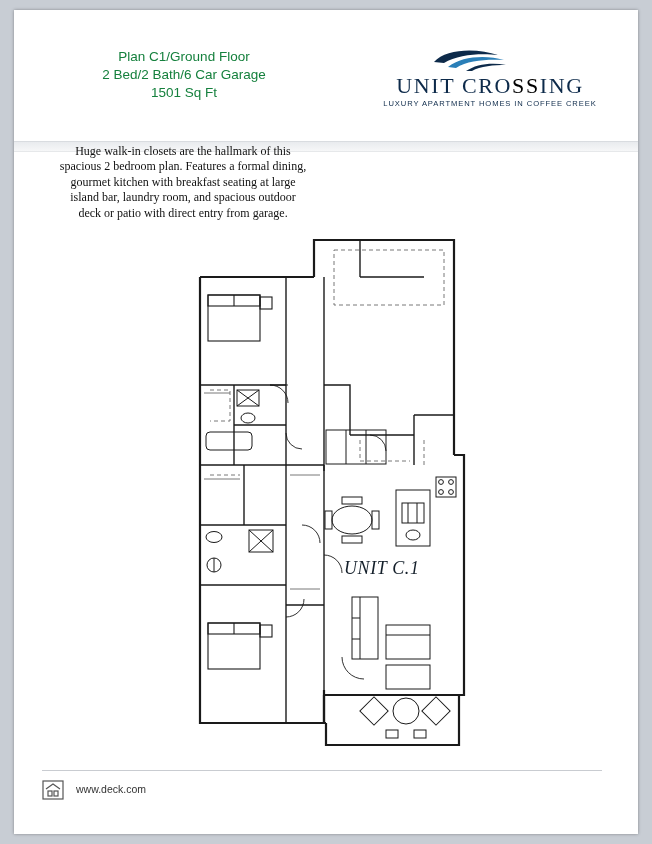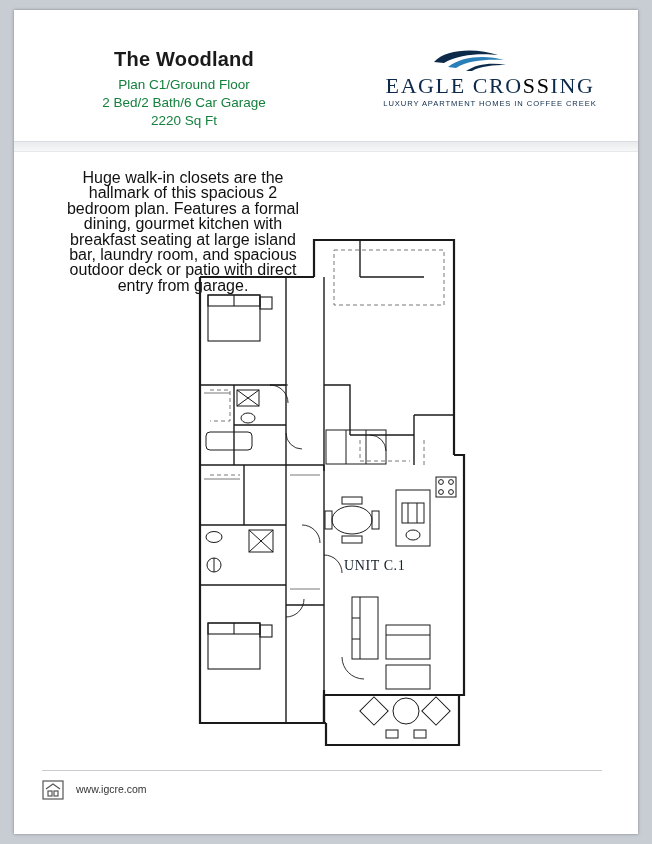--- a/index.html
+++ b/index.html
@@ -83,26 +83,27 @@
     width: 624px;
     height: 9px;
     background: linear-gradient(to bottom, #e9ebee, #f6f7f8);
     border-top: 1px solid #d9dce0;
     border-bottom: 1px solid #e6e8ea;
   }
   
   #description {
     position: absolute;
     left: 44px;
-    top: 160px;
+    top: 134px;
     width: 250px;
     text-align: center;
-    font-size: 16px;
+    font-size: 12px;
     line-height: 15.4px;
     color: #111;
+    font-family: Liberation Serif, serif;
   }
   
   #footer {
     position: absolute;
     left: 28px;
     bottom: 30px;
     width: 560px;
     height: 26px;
   }
   #footer-rule {
@@ -132,51 +133,51 @@
     left: 160px;
     top: 215px;
     width: 300px;
     height: 540px;
   }
   #unit-label {
     position: absolute;
     left: 330px;
     top: 548px;
     font-family: "Liberation Serif", serif;
-    font-size: 14px;
+    font-size: 18px;
     color: #15202b;
     letter-spacing: 0.6px;
+    font-style: italic;
   }
   svg { display: block; }
 </style>
 </head>
 <body>
 
 <div id="page">
 
   <div id="header">
 
     <div id="title-block">
-      <div id="plan-title">The Woodland</div>
       <div class="plan-sub">Plan C1/Ground Floor</div>
       <div class="plan-sub">2 Bed/2 Bath/6 Car Garage</div>
-      <div class="plan-sub">2220 Sq Ft</div>
+      <div class="plan-sub">1501 Sq Ft</div>
     </div>
 
     <div id="logo-block">
       <div id="logo-swoosh">
         <svg width="232" height="26" viewBox="0 0 232 26">
           <g fill="#0d2a4a">
             <path d="M60 16 C72 2, 104 2, 124 9 C108 7, 84 8, 70 17 Z"></path>
             <path d="M74 21 C88 10, 112 9, 130 14 C114 13, 94 14, 82 22 Z" fill="#2a7fb8"></path>
             <path d="M92 25 C102 18, 118 16, 132 19 C120 19, 106 20, 98 25 Z"></path>
           </g>
         </svg>
       </div>
-      <div id="logo-name"><span>EAGLE CRO</span><span class="accent">SS</span><span>ING</span></div>
+      <div id="logo-name"><span>UNIT CRO</span><span class="accent">SS</span><span>ING</span></div>
       <div id="logo-tag">LUXURY APARTMENT HOMES IN COFFEE CREEK</div>
     </div>
 
     <div id="header-rule"></div>
   </div>
 
   <div id="description">Huge walk-in closets are the hallmark of this spacious 2 bedroom plan. Features a formal dining, gourmet kitchen with breakfast seating at large island bar, laundry room, and spacious outdoor deck or patio with direct entry from garage.</div>
 
   <div id="floorplan">
     <svg width="300" height="540" viewBox="0 0 300 540">
@@ -328,16 +329,16 @@
     <div id="footer-icon">
       <svg width="22" height="20" viewBox="0 0 22 20">
         <g fill="none" stroke="#555" stroke-width="1.2">
           <rect x="1" y="1" width="20" height="18"></rect>
           <path d="M4 9 L11 4 L18 9"></path>
           <rect x="6" y="11" width="4" height="5"></rect>
           <rect x="12" y="11" width="4" height="5"></rect>
         </g>
       </svg>
     </div>
-    <div id="footer-url">www.igcre.com</div>
+    <div id="footer-url">www.deck.com</div>
   </div>
 
 </div>
 
 </body></html>

